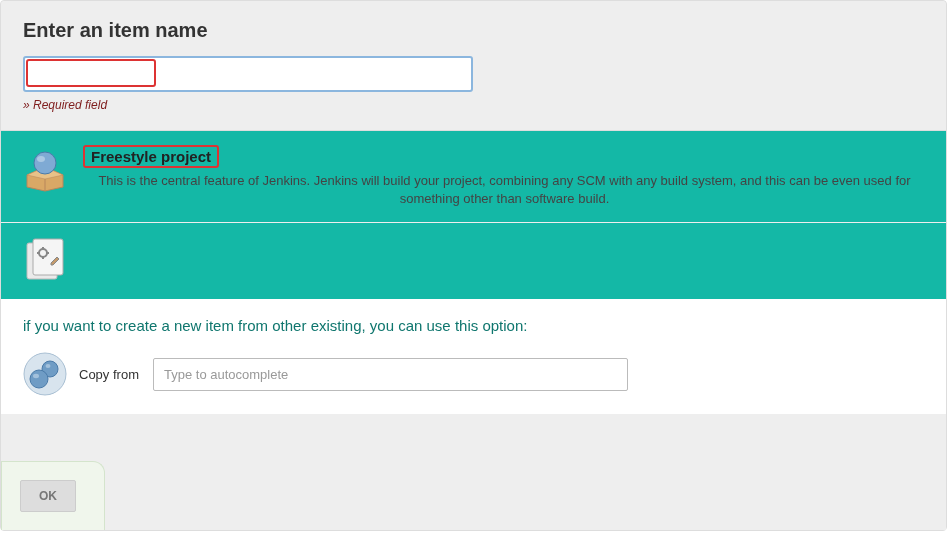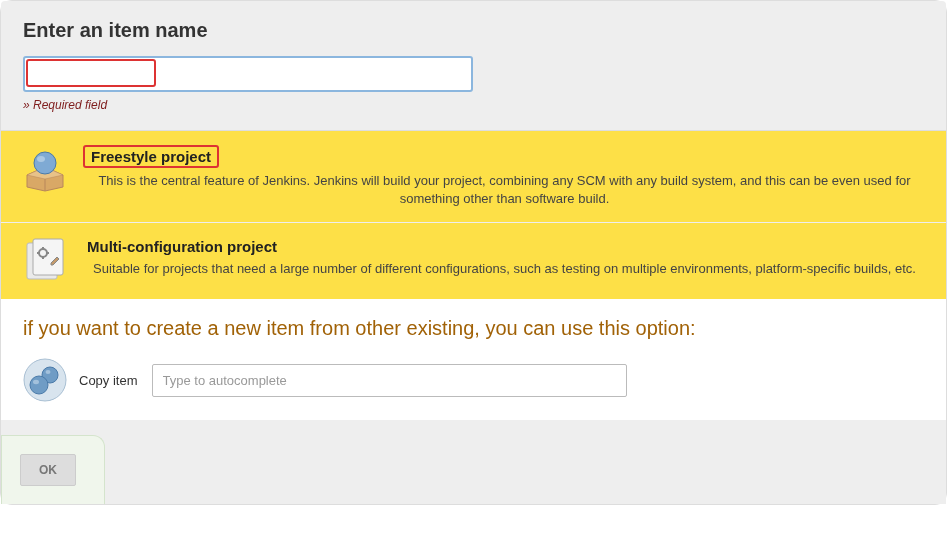--- a/index.html
+++ b/index.html
@@ -1,40 +1,40 @@
 <!DOCTYPE html>
 <html><head>
   <meta charset="utf-8">
   <style>
     * { box-sizing: border-box; margin: 0; padding: 0; }
     body { font-family: Helvetica, Arial, sans-serif; background: #fff; width: 947px; height: 538px; overflow: hidden; }
-    .panel { background: #eeeeee; border: 1px solid #ddd; border-radius: 12px; }
+    .panel { background: #eeeeee; border: 1px solid #ddd; border-radius: 4px; }
     .section { background: #fff; border-bottom: 1px solid #ddd; padding: 18px 22px; }
     .section.top { background: #eeeeee; border-top-left-radius: 4px; border-top-right-radius: 4px; }
     .heading { font-size: 20px; font-weight: bold; color: #333; margin-bottom: 14px; }
     .name-input-wrap { position: relative; width: 450px; }
     .name-input { width: 100%; padding: 8px 10px; font-size: 14px; border: 2px solid #8bb6de; border-radius: 3px; outline: none; background: #fff; }
     .focus-ring { position: absolute; top: 3px; left: 3px; width: 130px; height: 28px; border: 2px solid #d33; border-radius: 3px; pointer-events: none; }
     .required-note { font-size: 12px; font-style: italic; color: #7f1d1d; margin-top: 6px; }
-    .item-list { background: #fde047; }
+    .item-list { background: #14b8a6; }
     .item-option { display: flex; align-items: flex-start; padding: 14px 20px; cursor: pointer; border-top: 1px solid #eee; }
     .item-option:first-child { border-top: none; }
     .item-icon { width: 48px; height: 48px; flex-shrink: 0; margin-right: 14px; border-radius: 3px; }
     .item-content { flex: 1; }
     .item-title { font-size: 15px; font-weight: bold; color: #222; display: inline-block; padding: 1px 4px; }
     .item-title.highlighted { border: 2px solid #d33; border-radius: 3px; padding: 1px 6px; }
     .item-desc { font-size: 13px; color: #444; margin-top: 4px; line-height: 1.4; text-align: center; }
     .copy-section { background: #fff; padding: 18px 22px; }
-    .copy-prompt { font-size: 20px; color: #a16207; margin-bottom: 18px; }
+    .copy-prompt { font-size: 15px; color: #0f766e; margin-bottom: 18px; }
     .copy-row { display: flex; align-items: center; }
     .copy-icon { width: 44px; height: 44px; border-radius: 50%; margin-right: 12px; flex-shrink: 0; }
     .copy-label { font-size: 13px; color: #333; margin-right: 14px; }
     .copy-input { width: 475px; padding: 8px 10px; font-size: 13px; border: 1px solid #bbb; border-radius: 2px; outline: none; }
     .copy-input::placeholder { color: #999; }
-    .footer { background: #eeeeee; padding: 0; height: 84px; position: relative; }
+    .footer { background: #eeeeee; padding: 0; height: 116px; position: relative; }
     .ok-tab { position: absolute; bottom: 0; left: 0; background: #f0f6ec; border: 1px solid #d4e4cc; border-bottom: none; border-bottom-left-radius: 0; border-top-right-radius: 12px; padding: 18px 28px 18px 18px; }
     .ok-button { background: #ddd; border: 1px solid #ccc; border-radius: 2px; padding: 8px 18px; font-size: 12px; font-weight: bold; color: #777; cursor: pointer; }
   </style>
 </head>
 <body>
 
 <div class="panel">
 
   <div class="section top">
     <div class="heading">Enter an item name</div>
@@ -63,39 +63,35 @@
     </div>
 
     <div class="item-option">
       <svg class="item-icon" viewBox="0 0 48 48">
         <rect x="6" y="6" width="30" height="36" rx="2" fill="#eaeaea" stroke="#bbb" stroke-width="1"></rect>
         <rect x="12" y="2" width="30" height="36" rx="2" fill="#f5f5f5" stroke="#aaa" stroke-width="1"></rect>
         <circle cx="22" cy="16" r="4" fill="none" stroke="#888" stroke-width="2"></circle>
         <path d="M22 12 L22 10 M22 20 L22 22 M18 16 L16 16 M26 16 L28 16" stroke="#888" stroke-width="2"></path>
         <path d="M30 26 L36 20 L38 22 L32 28 L30 28 Z" fill="#c49a6c" stroke="#888" stroke-width="1"></path>
       </svg>
-      <div class="item-content">
-        <span class="item-title">Multi-configuration project</span>
-        <div class="item-desc">Suitable for projects that need a large number of different configurations, such as testing on multiple environments, platform-specific builds, etc.</div>
-      </div>
     </div>
 
   </div>
 
   <div class="copy-section">
     <div class="copy-prompt">if you want to create a new item from other existing, you can use this option:</div>
     <div class="copy-row">
       <svg class="copy-icon" viewBox="0 0 44 44">
         <circle cx="22" cy="22" r="21" fill="#d8e4ee" stroke="#a6bdd1" stroke-width="1"></circle>
         <circle cx="27" cy="17" r="8" fill="#6f9cc5" stroke="#4a7aa8" stroke-width="1"></circle>
         <ellipse cx="25" cy="14" rx="2.5" ry="2" fill="#a9c5de" opacity="0.9"></ellipse>
         <circle cx="16" cy="27" r="9" fill="#6f9cc5" stroke="#4a7aa8" stroke-width="1"></circle>
         <ellipse cx="13" cy="24" rx="3" ry="2.2" fill="#a9c5de" opacity="0.9"></ellipse>
       </svg>
-      <span class="copy-label">Copy item</span>
+      <span class="copy-label">Copy from</span>
       <input type="text" class="copy-input" placeholder="Type to autocomplete" style="">
     </div>
   </div>
 
   <div class="footer">
     <div class="ok-tab">
       <button class="ok-button">OK</button>
     </div>
   </div>
 

